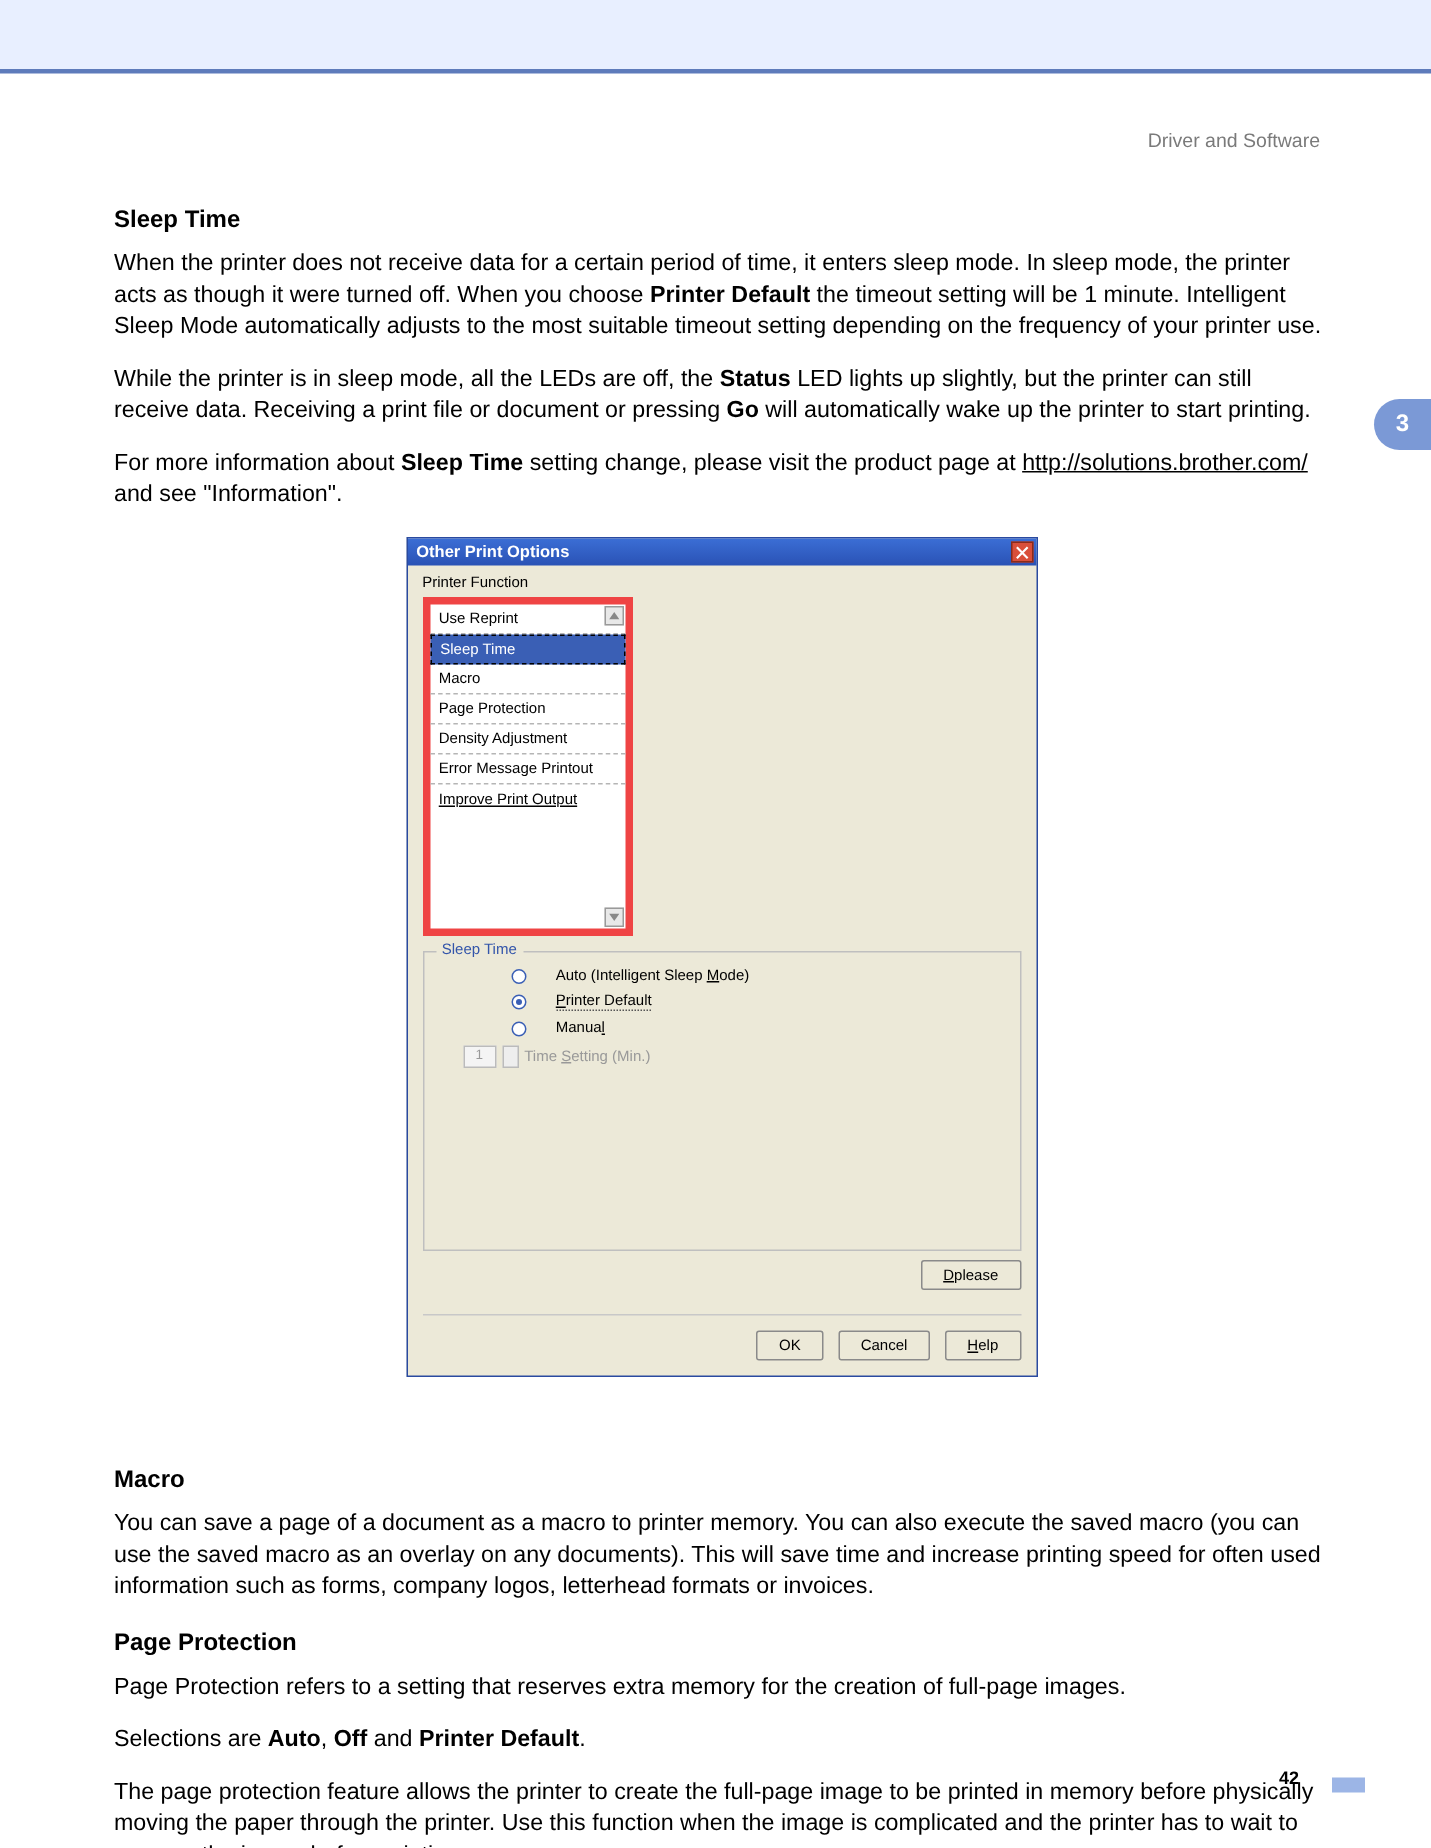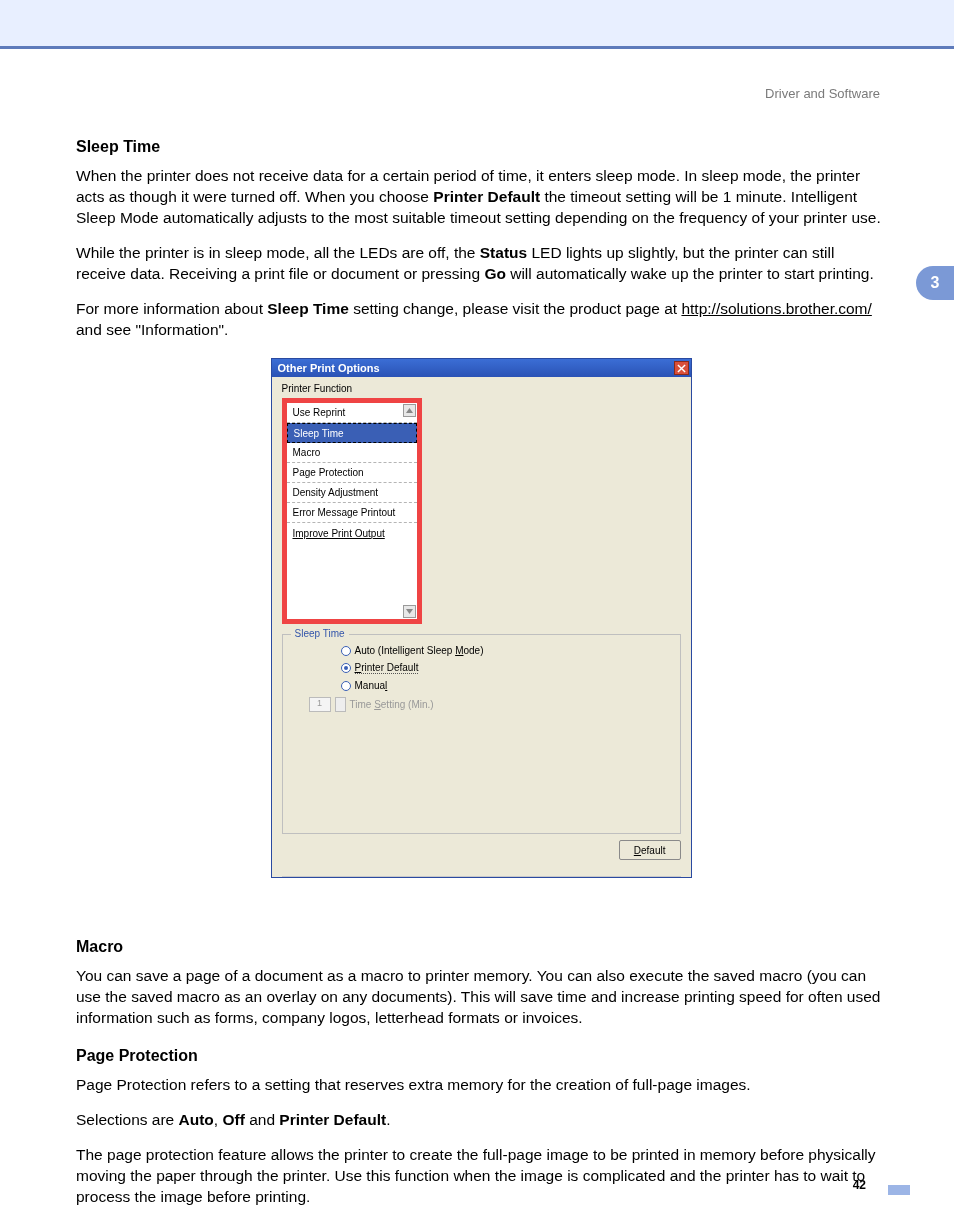--- a/index.html
+++ b/index.html
@@ -29,21 +29,21 @@
   .listbox-inner { padding: 0; }
   .li-item { height: 20px; display: flex; align-items: center; padding-left: 6px; border-bottom: 1px dashed #b5b5b5; font-size: 10px; }
   .li-item:last-child { border-bottom: none; text-decoration: underline; }
   .li-selected { background: #3a5fb5; color: #fff; border: 1px dashed #000; }
   .scroll-btn { position: absolute; right: 1px; width: 13px; height: 13px; background: #e8e8e8; border: 1px solid #9a9a9a; display: flex; align-items: center; justify-content: center; }
   .scroll-up { top: 1px; }
   .scroll-down { bottom: 1px; }
   .right-col { flex: 1; }
   .group { border: 1px solid #bfbfbf; padding: 10px 10px 10px 10px; position: relative; height: 200px; }
   .group-legend { position: absolute; top: -7px; left: 8px; background: #ece9d8; padding: 0 4px; color: #3355aa; font-size: 10px; }
-  .radio-row { display: flex; align-items: center; gap: 4px; margin-bottom: 6px; font-size: 10px; padding-left: 48px; }
+  .radio-row { display: flex; align-items: center; gap: 20px; margin-bottom: 6px; font-size: 10px; padding-left: 48px; }
   .radio { width: 10px; height: 10px; border: 1px solid #3a5fb5; border-radius: 50%; background: #fff; display: inline-block; position: relative; flex-shrink: 0; }
   .radio.checked::after { content: ''; position: absolute; top: 2px; left: 2px; width: 4px; height: 4px; background: #3a5fb5; border-radius: 50%; }
   .dotted { border-bottom: 1px dotted #555; }
   .spin-row { display: flex; align-items: center; gap: 4px; margin-top: 6px; margin-left: 16px; }
   .spin-input { width: 22px; height: 15px; border: 1px solid #bbb; background: #f4f4f4; color: #999; font-size: 9px; text-align: center; }
   .spin-btns { width: 11px; height: 15px; border: 1px solid #bbb; background: #eee; }
   .disabled { color: #999; }
   .btn { height: 20px; padding: 0 14px; background: #ece9d8; border: 1px solid #8a8a8a; border-radius: 2px; font-size: 10px; display: inline-flex; align-items: center; }
   .default-row { display: flex; justify-content: flex-end; margin-top: 6px; padding-right: 0; }
   .win-sep { border-top: 1px solid #c8c8c8; margin: 6px 10px 0 10px; }
@@ -122,26 +122,34 @@
           </div>
           <div class="spin-row disabled">
             <span class="spin-input">1</span>
             <span class="spin-btns"></span>
             <span><span>Time </span><span class="und-first">S</span><span>etting (Min.)</span></span>
           </div>
         </div>
         <div class="default-row">
           <span class="btn">
                 <span class="und-first">D</span>
-                <span>efault</span>
+                <span>please</span>
               </span>
         </div>
       </div>
     </div>
     <div class="win-sep"></div>
+    <div class="win-footer">
+      <span class="btn">OK</span>
+      <span class="btn">Cancel</span>
+      <span class="btn">
+            <span class="und-first">H</span>
+            <span>elp</span>
+          </span>
+    </div>
   </div>
 
   <div class="h3">Macro</div>
   <p class="para">You can save a page of a document as a macro to printer memory. You can also execute the saved macro (you can use the saved macro as an overlay on any documents). This will save time and increase printing speed for often used information such as forms, company logos, letterhead formats or invoices.</p>
 
   <div class="h3" style="margin-top:18px">Page Protection</div>
   <p class="para">Page Protection refers to a setting that reserves extra memory for the creation of full-page images.</p>
   <p class="para">
     <span>Selections are </span><span class="bold">Auto</span><span>, </span><span class="bold">Off</span><span> and </span><span class="bold">Printer Default</span><span>.</span>
   </p>

